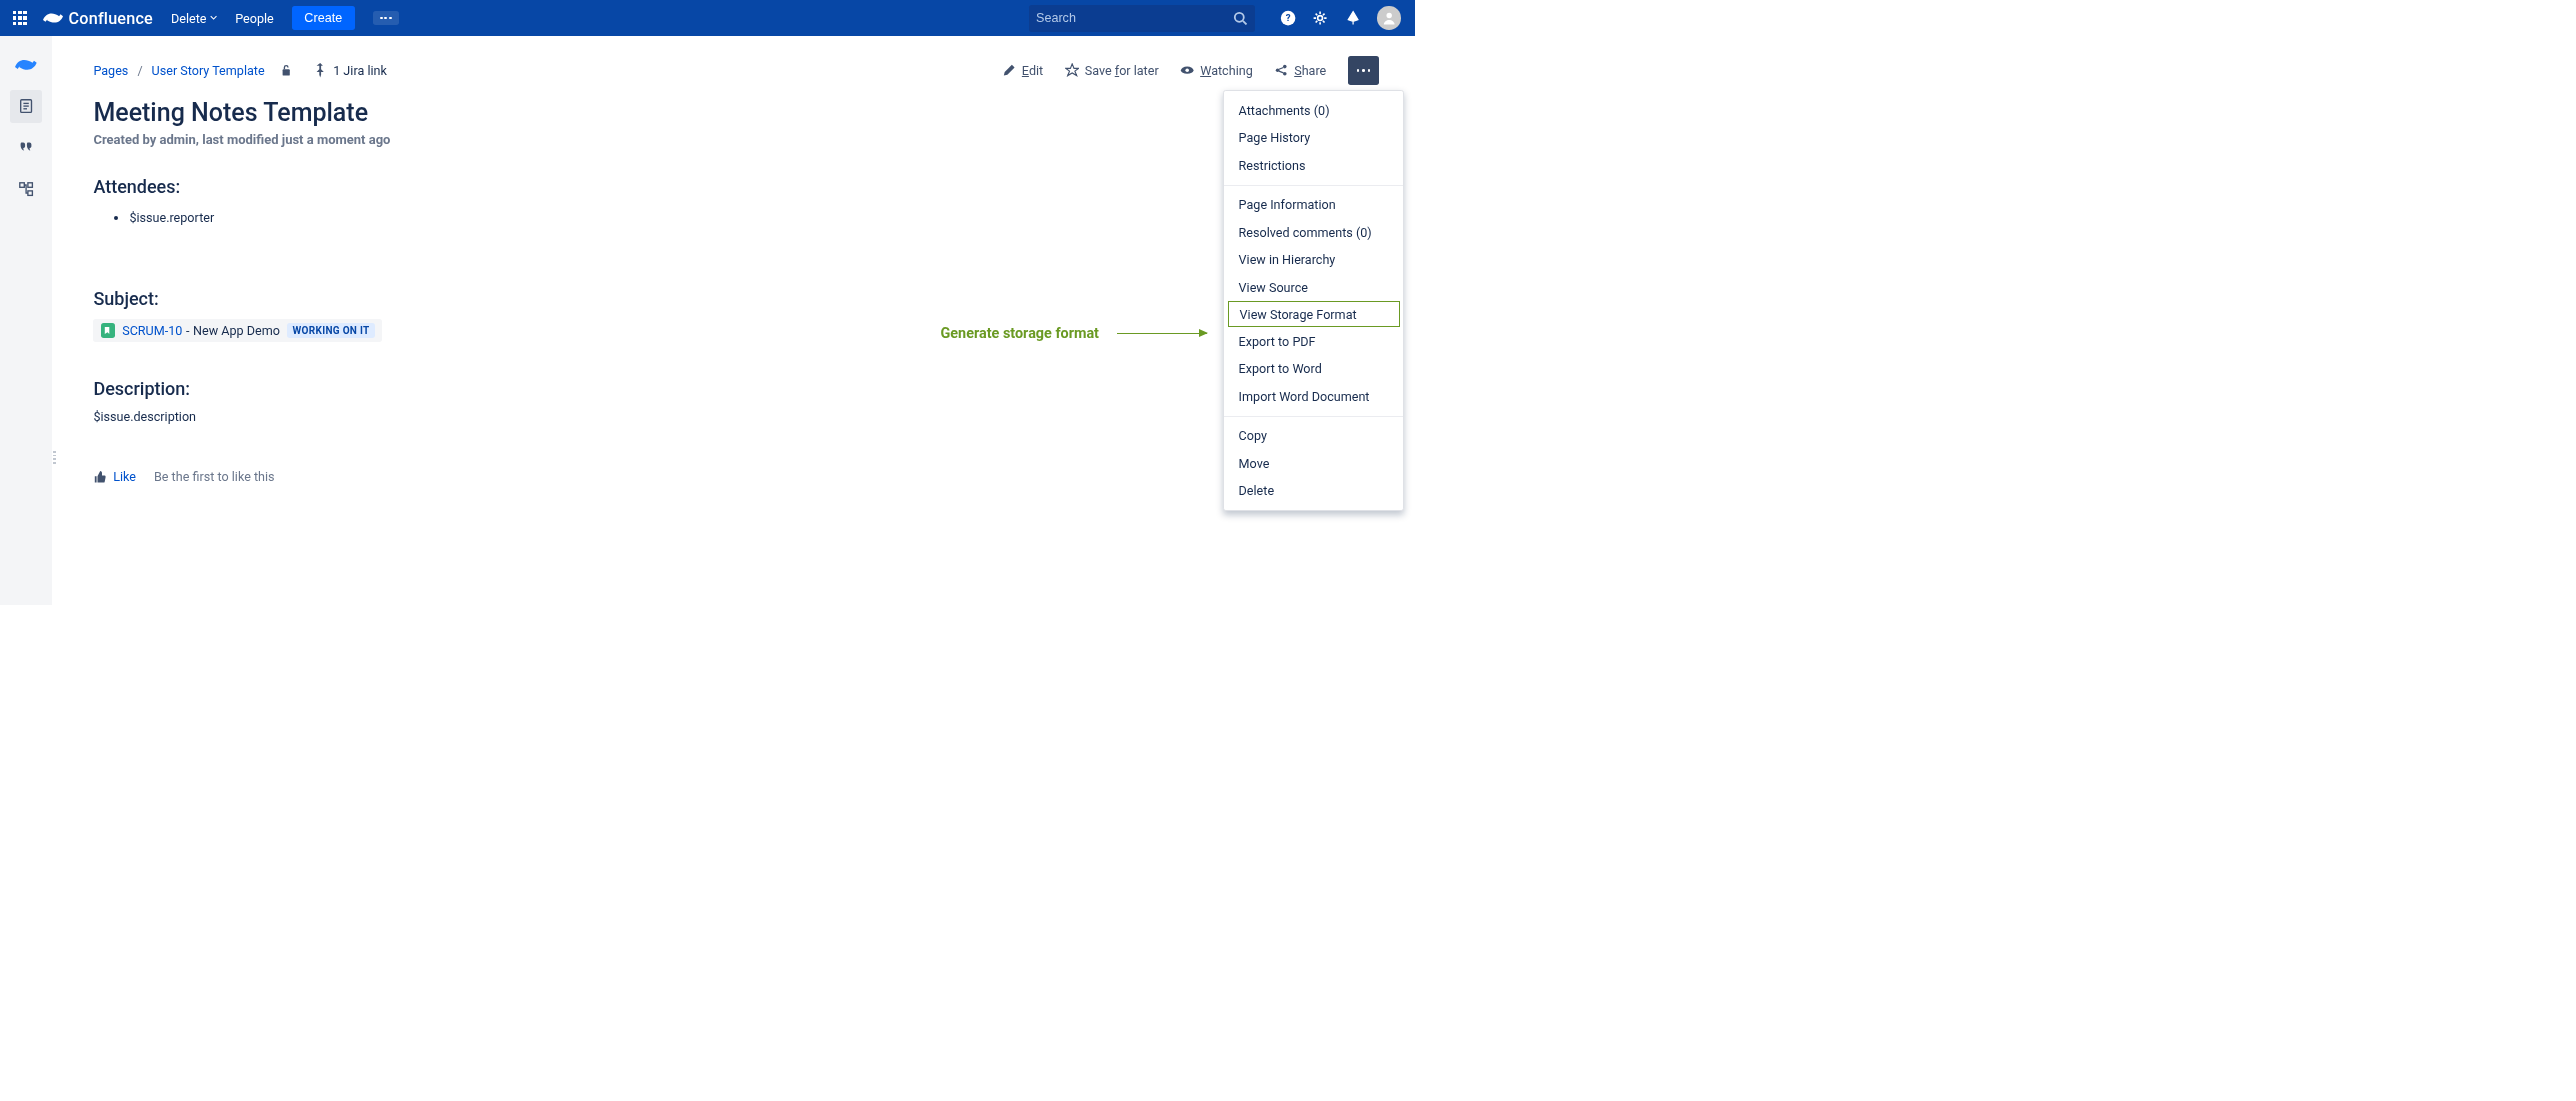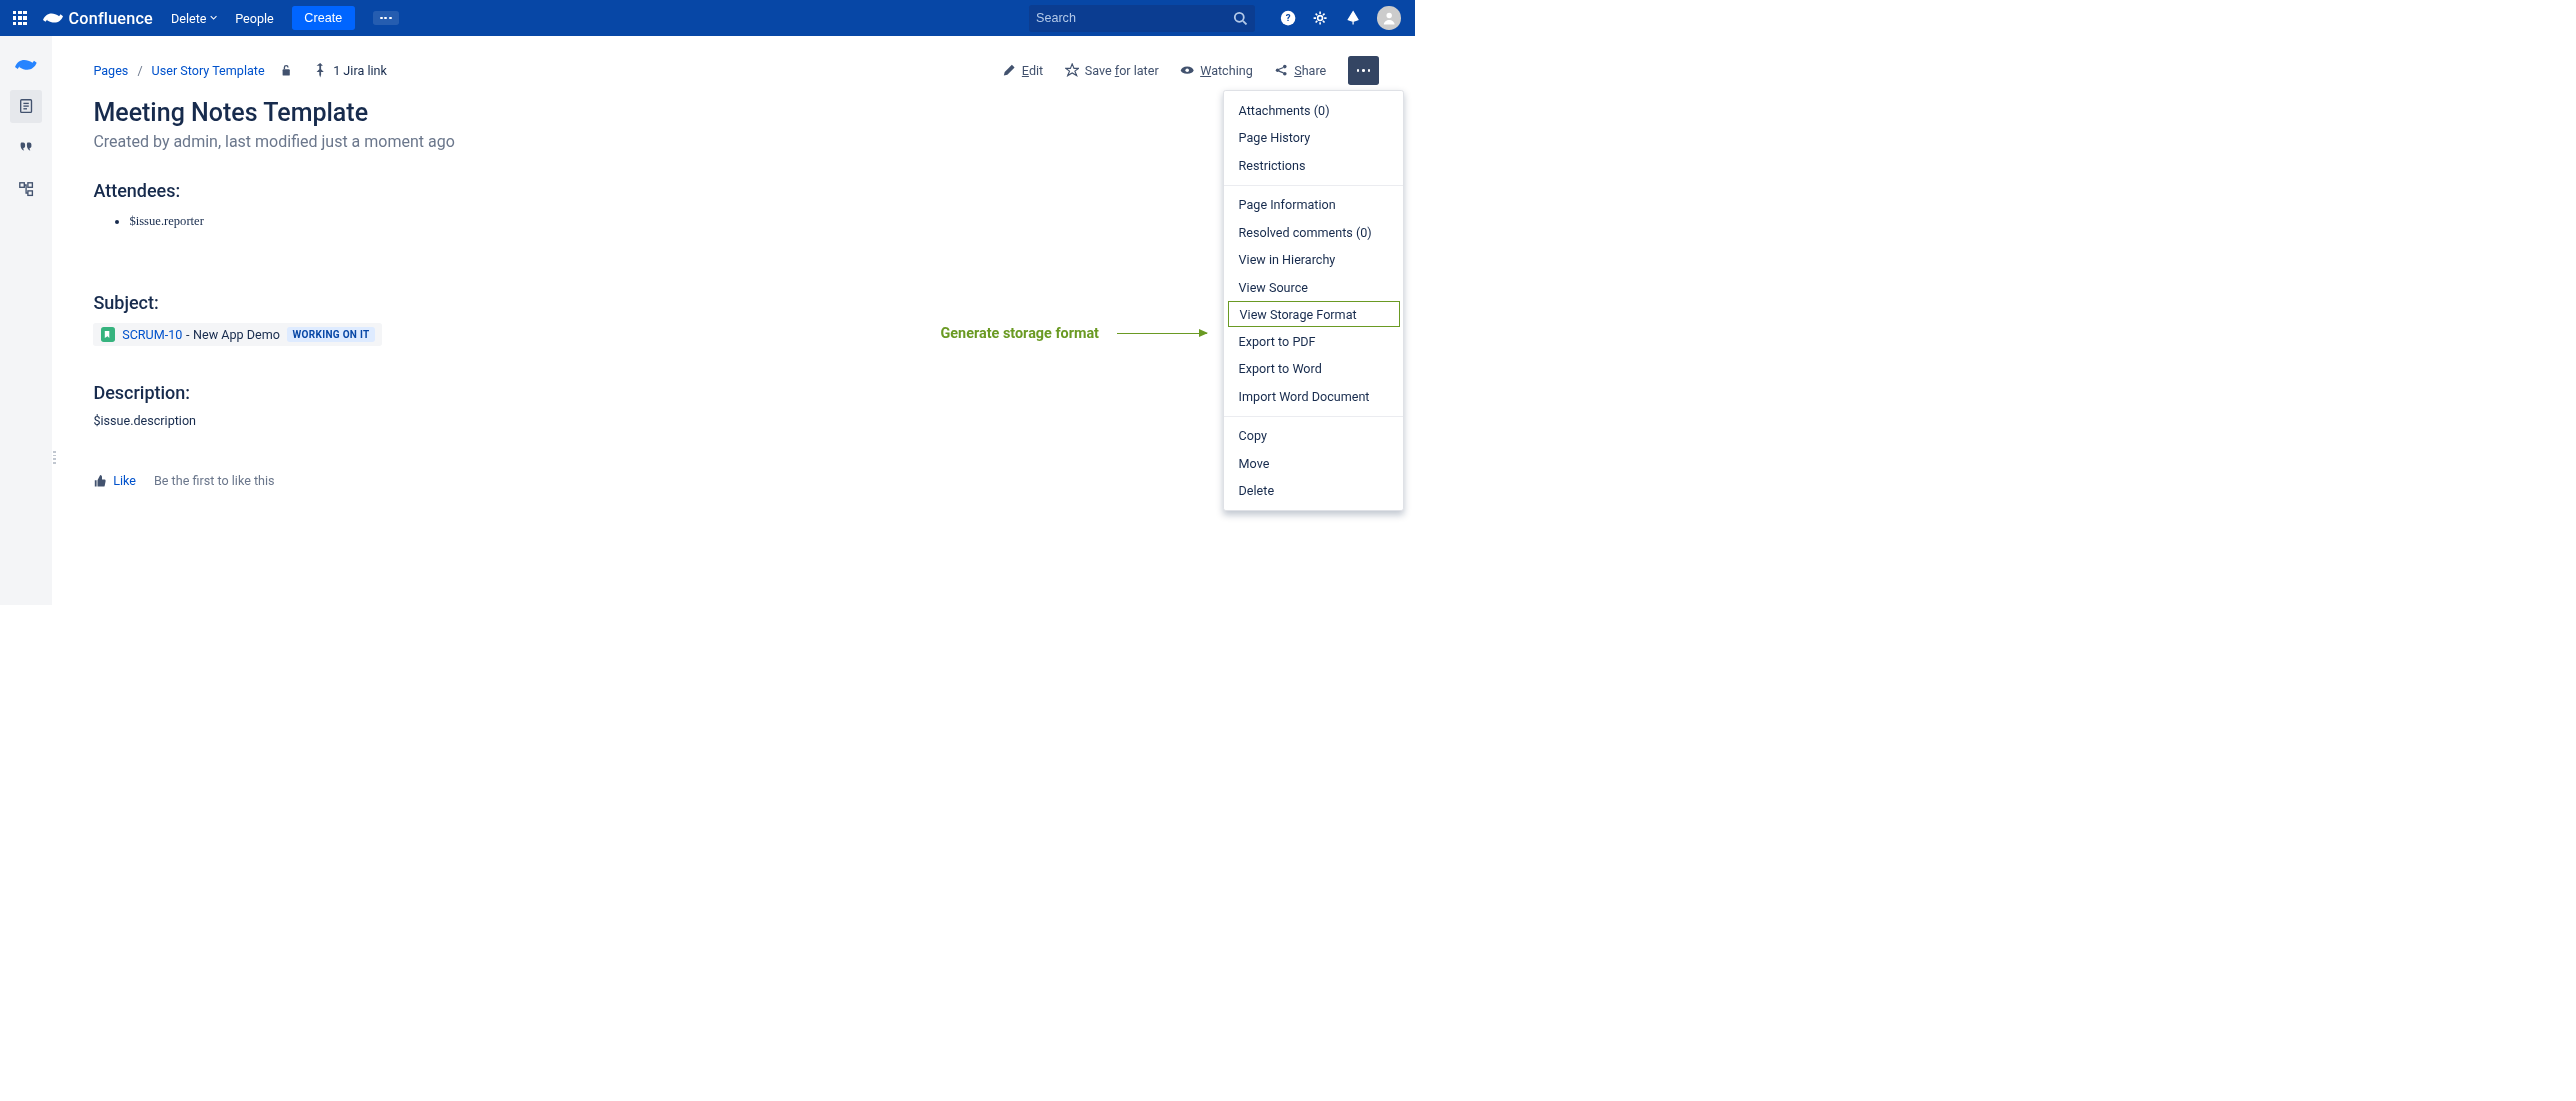--- a/index.html
+++ b/index.html
@@ -104,25 +104,25 @@
 .pa svg { width:14.4px; height:14.4px; }
 .more-actions-btn {
   background:#344563; color:#fff; width:31px; height:29px;
   border-radius:2.7px; display:flex; align-items:center; justify-content:center;
   cursor:pointer; gap:2.7px;
 }
 .more-actions-btn .dot { background:#fff; }
 
 
 .page-title { font-size:25px; font-weight:500; margin-top:12.6px; color:#172b4d; }
-.byline { color:#6b778c; font-size:16px; margin-top:5.4px; }
+.byline { color:#6b778c; font-size:13px; margin-top:5.4px;font-weight:bold; }
 
 .section-h { font-size:18px; font-weight:500; margin-top:29px; color:#172b4d; }
 .bullets { margin:12.6px 0 0 36px; }
-.bullets li { margin-bottom:17px;font-family:Liberation Serif, serif; }
+.bullets li { margin-bottom:17px; }
 
 .issue-card {
   display:inline-flex; align-items:center; gap:7.2px; margin-top:10.8px;
   background:#f4f5f7; padding:3.6px 7.2px; border-radius:2.7px;
 }
 .issue-type-icon {
   width:14.4px; height:14.4px; background:#36b37e; border-radius:2.7px;
   display:flex; align-items:center; justify-content:center;
 }
 .issue-type-icon svg { width:9px; height:9px; fill:#fff; }

